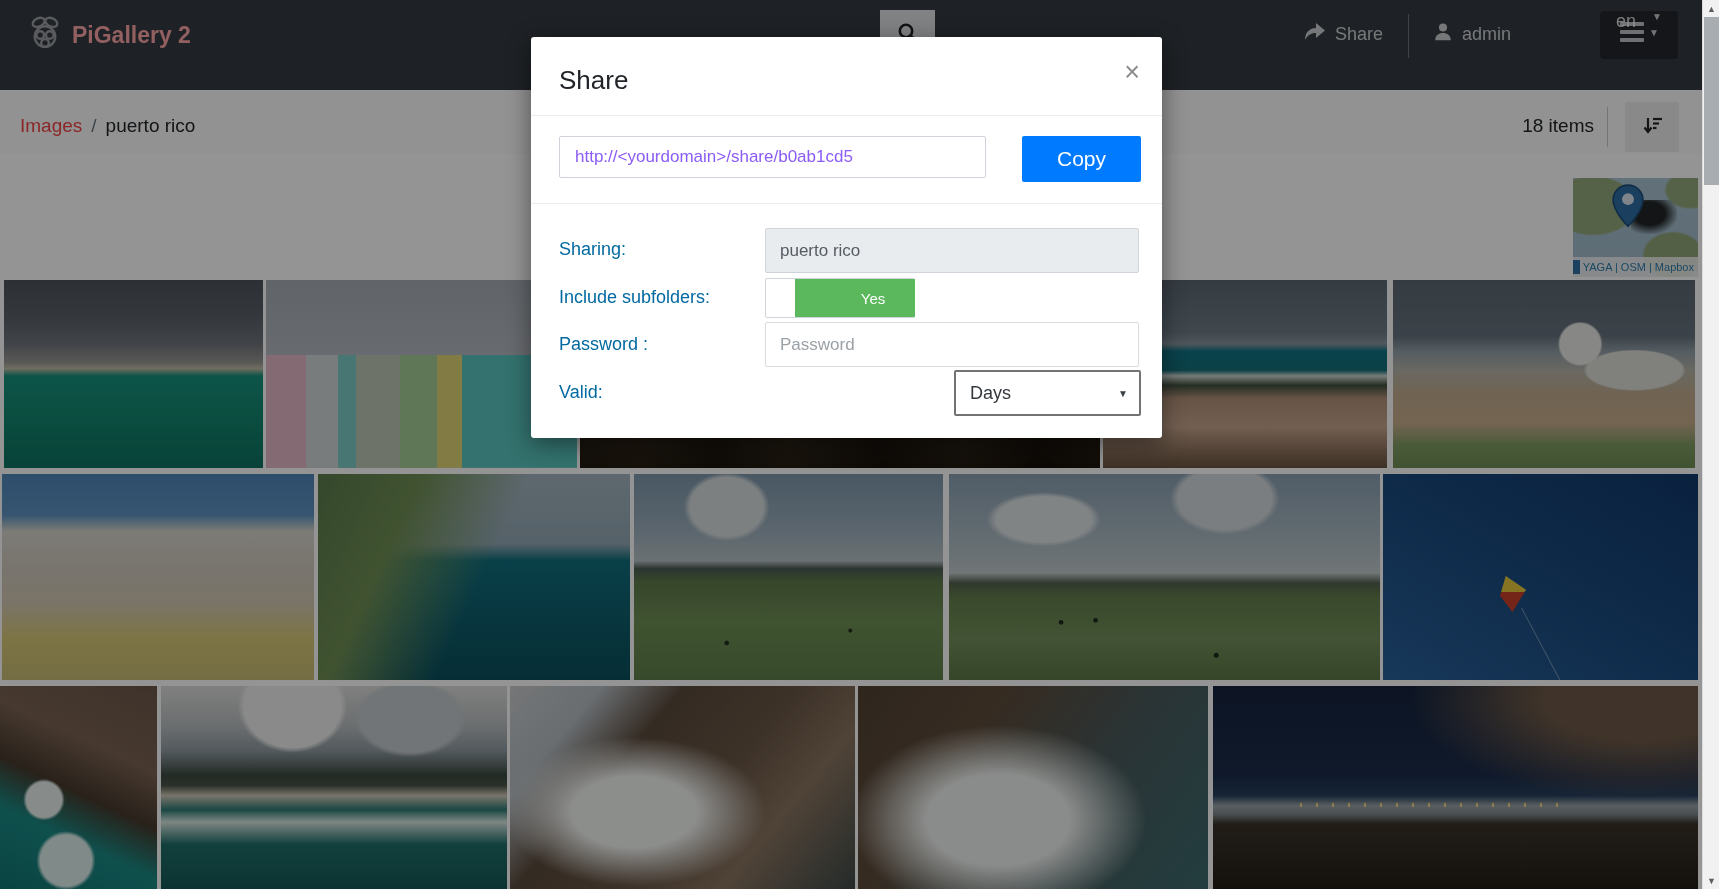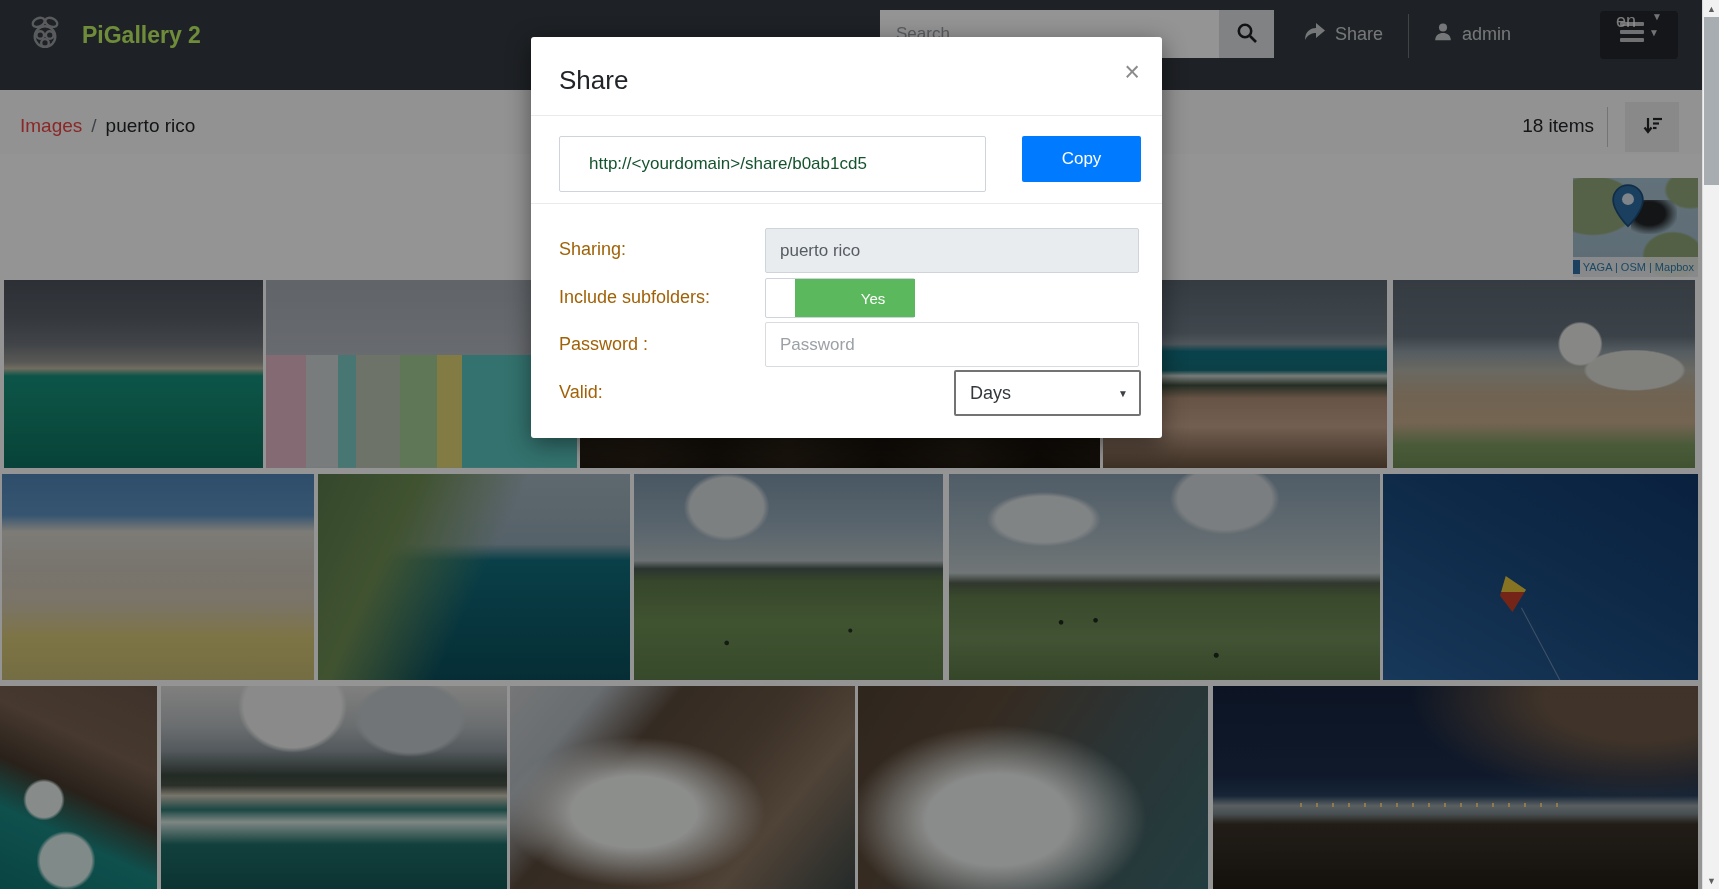--- a/index.html
+++ b/index.html
@@ -1,21 +1,21 @@
 <!DOCTYPE html>
 <html><head>
 <meta charset="utf-8">
 <style>
   * { margin:0; padding:0; box-sizing:border-box; }
   html,body { width:1719px; height:889px; overflow:hidden; font-family:"Liberation Sans", sans-serif; background:#fff; }
   #stage { position:relative; width:1719px; height:889px; overflow:hidden; background:#fdfdfd; }
 
   
   #navbar { position:absolute; left:0; top:0; width:1719px; height:90px; background:#343a40; z-index:10; }
-  .brand { position:absolute; left:26px; top:14px; display:flex; align-items:center; gap:18px; color:#bef264; font-size:23px; font-weight:bold; }
+  .brand { position:absolute; left:26px; top:14px; display:flex; align-items:center; gap:8px; color:#fca5a5; font-size:23px; font-weight:bold; }
   .brand svg { display:block; }
   #search-form { position:absolute; left:880px; top:10px; width:394px; height:48px; display:flex; }
   #search-input { width:339px; height:48px; border:none; background:#ffffff; font-size:17px; padding:0 16px; color:#495057; outline:none; }
   #search-input::placeholder { color:#9aa0a5; }
   #search-btn { width:55px; height:48px; border:none; background:#dde0e3; cursor:pointer; display:flex; align-items:center; justify-content:center; }
   .nav-item { position:absolute; top:0; height:68px; display:flex; align-items:center; gap:8px; color:rgba(255,255,255,0.75); font-size:18px; cursor:pointer; }
   #nav-share { left:1303px; }
   #nav-divider { position:absolute; left:1408px; top:14px; width:1px; height:44px; background:rgba(255,255,255,0.3); }
   #nav-admin { left:1432px; }
   #nav-lang { position:absolute; left:1600px; top:11px; width:78px; height:48px; background:#23272b; border-radius:4px; display:flex; align-items:flex-start; justify-content:center; gap:16px; color:rgba(255,255,255,0.8); font-size:18px; cursor:pointer; }
@@ -64,23 +64,23 @@
 
   
   #backdrop { position:absolute; left:0; top:0; width:1702px; height:889px; background:rgba(0,0,0,0.42); z-index:30; }
 
   
   #modal { position:absolute; left:531px; top:37px; width:631px; height:401px; background:#ffffff; border-radius:3px; box-shadow:0 6px 24px rgba(0,0,0,0.45); z-index:40; }
   #modal-title { position:absolute; left:28px; top:28px; font-size:26px; font-weight:500; color:#212529; }
   #modal-close { position:absolute; right:22px; top:22px; font-size:27px; line-height:1; color:#8b8b8b; background:none; border:none; cursor:pointer; font-family:"Liberation Sans", sans-serif; }
   .m-hr { position:absolute; left:0; width:631px; border-top:1px solid #e9ecef; }
   #hr1 { top:78px; } #hr2 { top:166px; }
-  #url-input { position:absolute; left:28px; top:99px; width:427px; height:56px; border:1px solid #ced4da; border-radius:2px; font-size:17px; color:#14532d; padding:0 29px; font-family:"Liberation Sans", sans-serif; }
-  #copy-btn { position:absolute; left:491px; top:99px; width:119px; height:46px; background:#007bff; color:#fff; font-size:17px; border:none; border-radius:2px; cursor:pointer; font-family:"Liberation Sans", sans-serif; }
-  .f-label { position:absolute; left:28px; font-size:18px; color:#a16207; }
+  #url-input { position:absolute; left:28px; top:99px; width:427px; height:42px; border:1px solid #ced4da; border-radius:2px; font-size:17px; color:#8b5cf6; padding:0 15px; font-family:"Liberation Sans", sans-serif; }
+  #copy-btn { position:absolute; left:491px; top:99px; width:119px; height:46px; background:#007bff; color:#fff; font-size:21px; border:none; border-radius:2px; cursor:pointer; font-family:"Liberation Sans", sans-serif; }
+  .f-label { position:absolute; left:28px; font-size:18px; color:#0369a1; }
   #lbl-sharing { top:202px; } #lbl-sub { top:250px; } #lbl-pass { top:297px; } #lbl-valid { top:345px; }
   #sharing-input { position:absolute; left:234px; top:191px; width:374px; height:45px; background:#e9ecef; border:1px solid #ced4da; border-radius:2px; font-size:17px; color:#555c62; padding:0 14px; font-family:"Liberation Sans", sans-serif; }
   #subfolder-toggle { position:absolute; left:234px; top:241px; width:150px; height:40px; background:#fff; border:1px solid #ced4da; border-radius:2px; cursor:pointer; }
   #subfolder-toggle .on { position:absolute; left:29px; top:0; width:120px; height:38px; background:#5cb85c; color:#fff; font-size:15px; display:flex; align-items:center; justify-content:center;padding-left:36px; }
   #password-input { position:absolute; left:234px; top:285px; width:374px; height:45px; border:1px solid #d8dbe0; border-radius:2px; font-size:17px; color:#495057; padding:0 14px; font-family:"Liberation Sans", sans-serif; }
   #password-input::placeholder { color:#9ba1a6; }
   #valid-input { position:absolute; left:234px; top:333px; width:185px; height:46px; border:1px solid #d8dbe0; border-radius:2px; font-size:17px; color:#33383d; padding:0 14px; font-family:"Liberation Sans", sans-serif; }
   #valid-unit { position:absolute; left:423px; top:333px; width:187px; height:46px; border:2px solid #737373; border-radius:2px; font-size:18px; color:#33383d; display:flex; align-items:center; padding:0 14px; cursor:pointer; background:#fff; }
   #valid-unit .sel-caret { position:absolute; right:11px; top:16px; font-size:10px; color:#3c4146; }
 
@@ -104,21 +104,20 @@
           <circle cx="12" cy="14" r="6.5"></circle>
           <circle cx="9" cy="13" r="2.4"></circle>
           <circle cx="15" cy="13" r="2.4"></circle>
           <circle cx="12" cy="18" r="2.4"></circle>
         </svg>
       </span>
       <span>PiGallery 2</span>
     </div>
 
     <div id="search-form">
-      <input id="search-input" type="text" placeholder="Search" style="">
       <button id="search-btn">
         <span>
           <svg width="24" height="24" viewBox="0 0 24 24" fill="none" stroke="#1d2124" stroke-width="2.6">
             <circle cx="10" cy="10" r="6.2"></circle>
               <line x1="15" y1="15" x2="21" y2="21"></line>
           </svg>
         </span>
       </button>
     </div>
 

